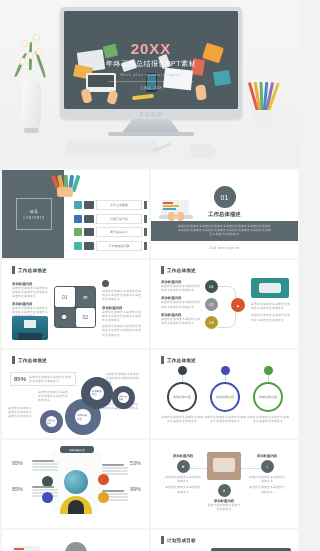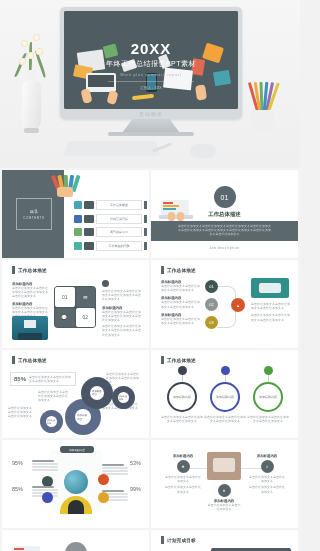--- a/index.html
+++ b/index.html
@@ -20,21 +20,21 @@
     box-shadow:0 1px 3px rgba(0,0,0,.12);}
   .screen{width:100%;height:98px;background:#4e5a5f;border-radius:2px;position:relative;overflow:hidden;}
   .screen-inner{position:absolute;inset:0;background:#4f5c61;}
   .chin{height:10px;display:flex;align-items:center;justify-content:center;}
   .chin span{font-size:5px;color:#b9bdc0;letter-spacing:1px;}
   .stand{position:absolute;left:122px;top:119px;width:58px;height:14px;
     background:linear-gradient(#cdd1d5,#b9bfc4);clip-path:polygon(18% 0,82% 0,100% 100%,0 100%);}
   .base{position:absolute;left:108px;top:132px;width:86px;height:4px;background:#c3c8cc;border-radius:2px;}
 
   .slide-title{position:absolute;left:0;right:0;top:30px;text-align:center;z-index:6;}
-  .slide-title .year{font-size:15px;font-weight:bold;color:#ffffff;letter-spacing:1px;line-height:15px;}
+  .slide-title .year{font-size:15px;font-weight:bold;color:#fca5a5;letter-spacing:1px;line-height:15px;}
   .slide-title .cn{font-size:7px;color:#ffffff;margin-top:3px;letter-spacing:.5px;}
   .slide-title .en{font-size:3.6px;color:#b6bcbd;margin-top:4px;letter-spacing:.8px;}
   .slide-title .rule{width:86px;height:1px;background:rgba(255,255,255,.28);margin:4px auto 0;}
   .slide-title .rep{font-size:3.6px;color:#c2c7c8;margin-top:4px;}
 
   
   .doodle{position:absolute;border-radius:1px;}
   .d-lt{left:14px;top:40px;width:26px;height:20px;background:#e8eaec;transform:rotate(-8deg);}
   .d-lt2{left:10px;top:55px;width:18px;height:12px;background:#f0b04a;transform:rotate(12deg);}
   .d-lap{left:22px;top:62px;width:30px;height:19px;background:#eef1f2;border-radius:2px;}

